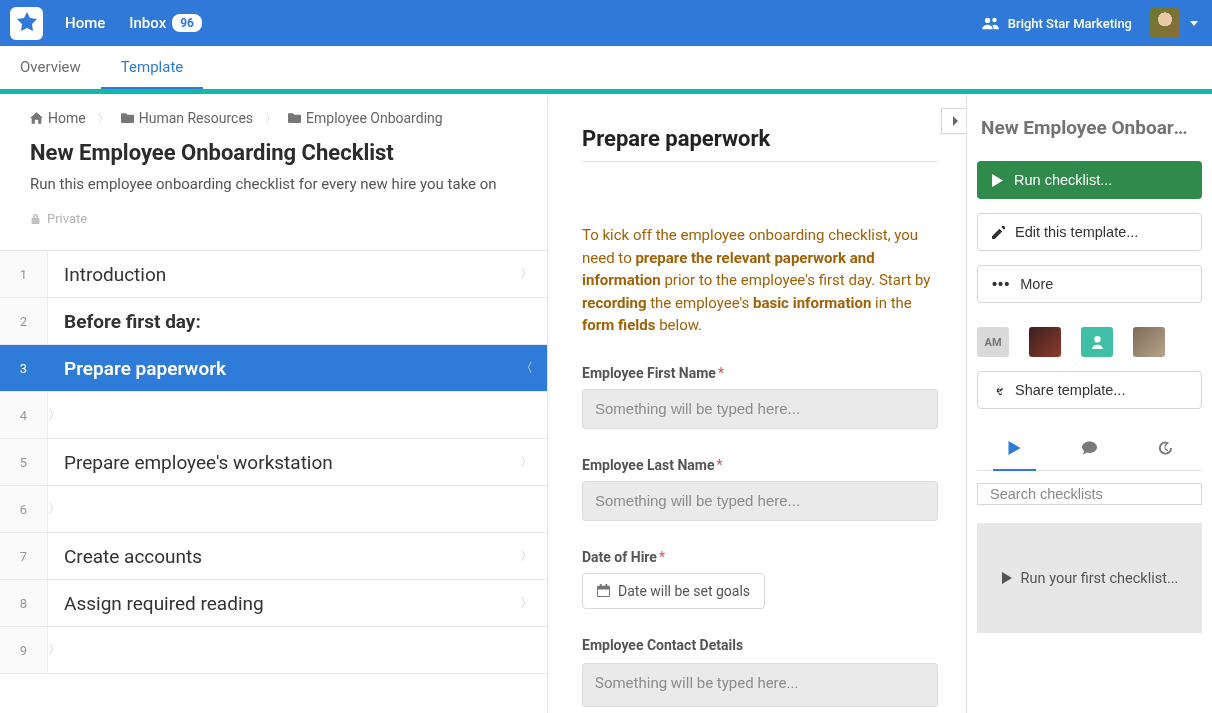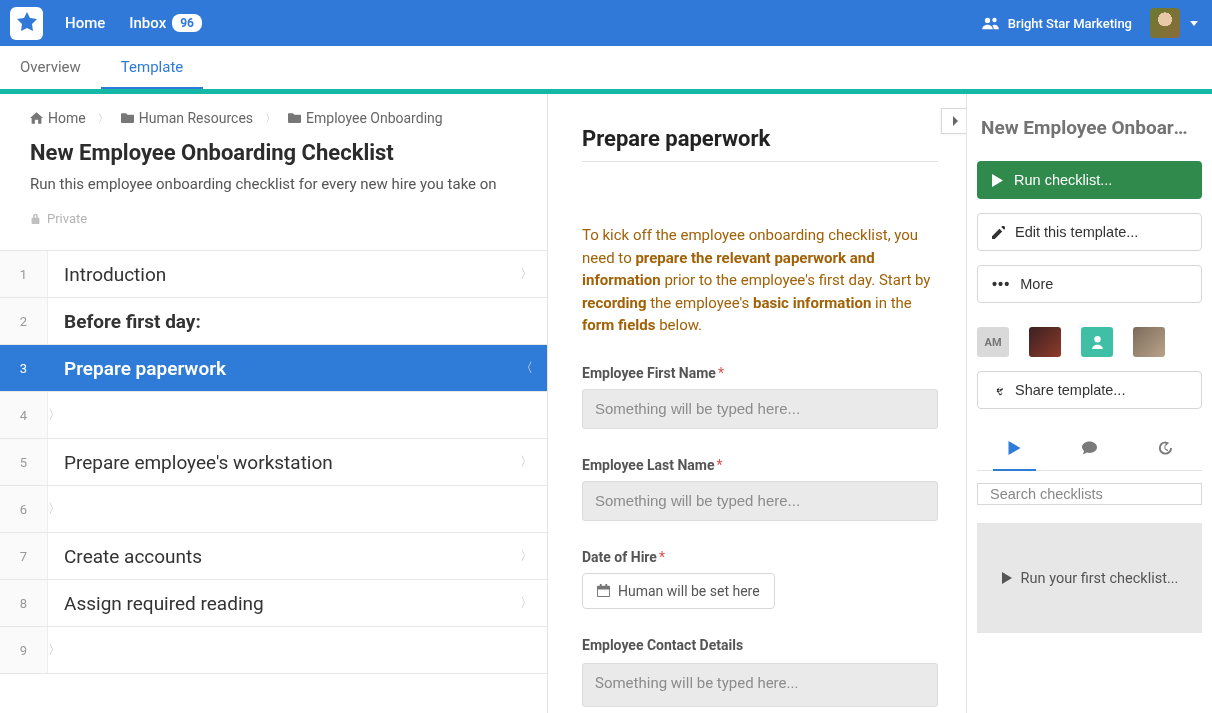--- a/index.html
+++ b/index.html
@@ -359,21 +359,21 @@
       <span class="form-label">Employee Last Name</span><span class="req">*</span>
       <input class="text-input" placeholder="Something will be typed here..." style="">
     </div>
 
     <div class="form-group">
       <span class="form-label">Date of Hire</span><span class="req">*</span><br>
       <div class="date-btn">
         <svg viewBox="0 0 14 14">
             <path d="M1 2h2V0h2v2h4V0h2v2h2a1 1 0 011 1v10a1 1 0 01-1 1H1a1 1 0 01-1-1V3a1 1 0 011-1zm0 4v7h12V6H1z"></path>
           </svg>
-        <span>Human will be set here</span>
+        <span>Date will be set goals</span>
       </div>
     </div>
 
     <div class="form-group">
       <span class="form-label">Employee Contact Details</span>
       <div class="textarea">Something will be typed here...</div>
     </div>
   </div>
 
   <div class="col-right">

